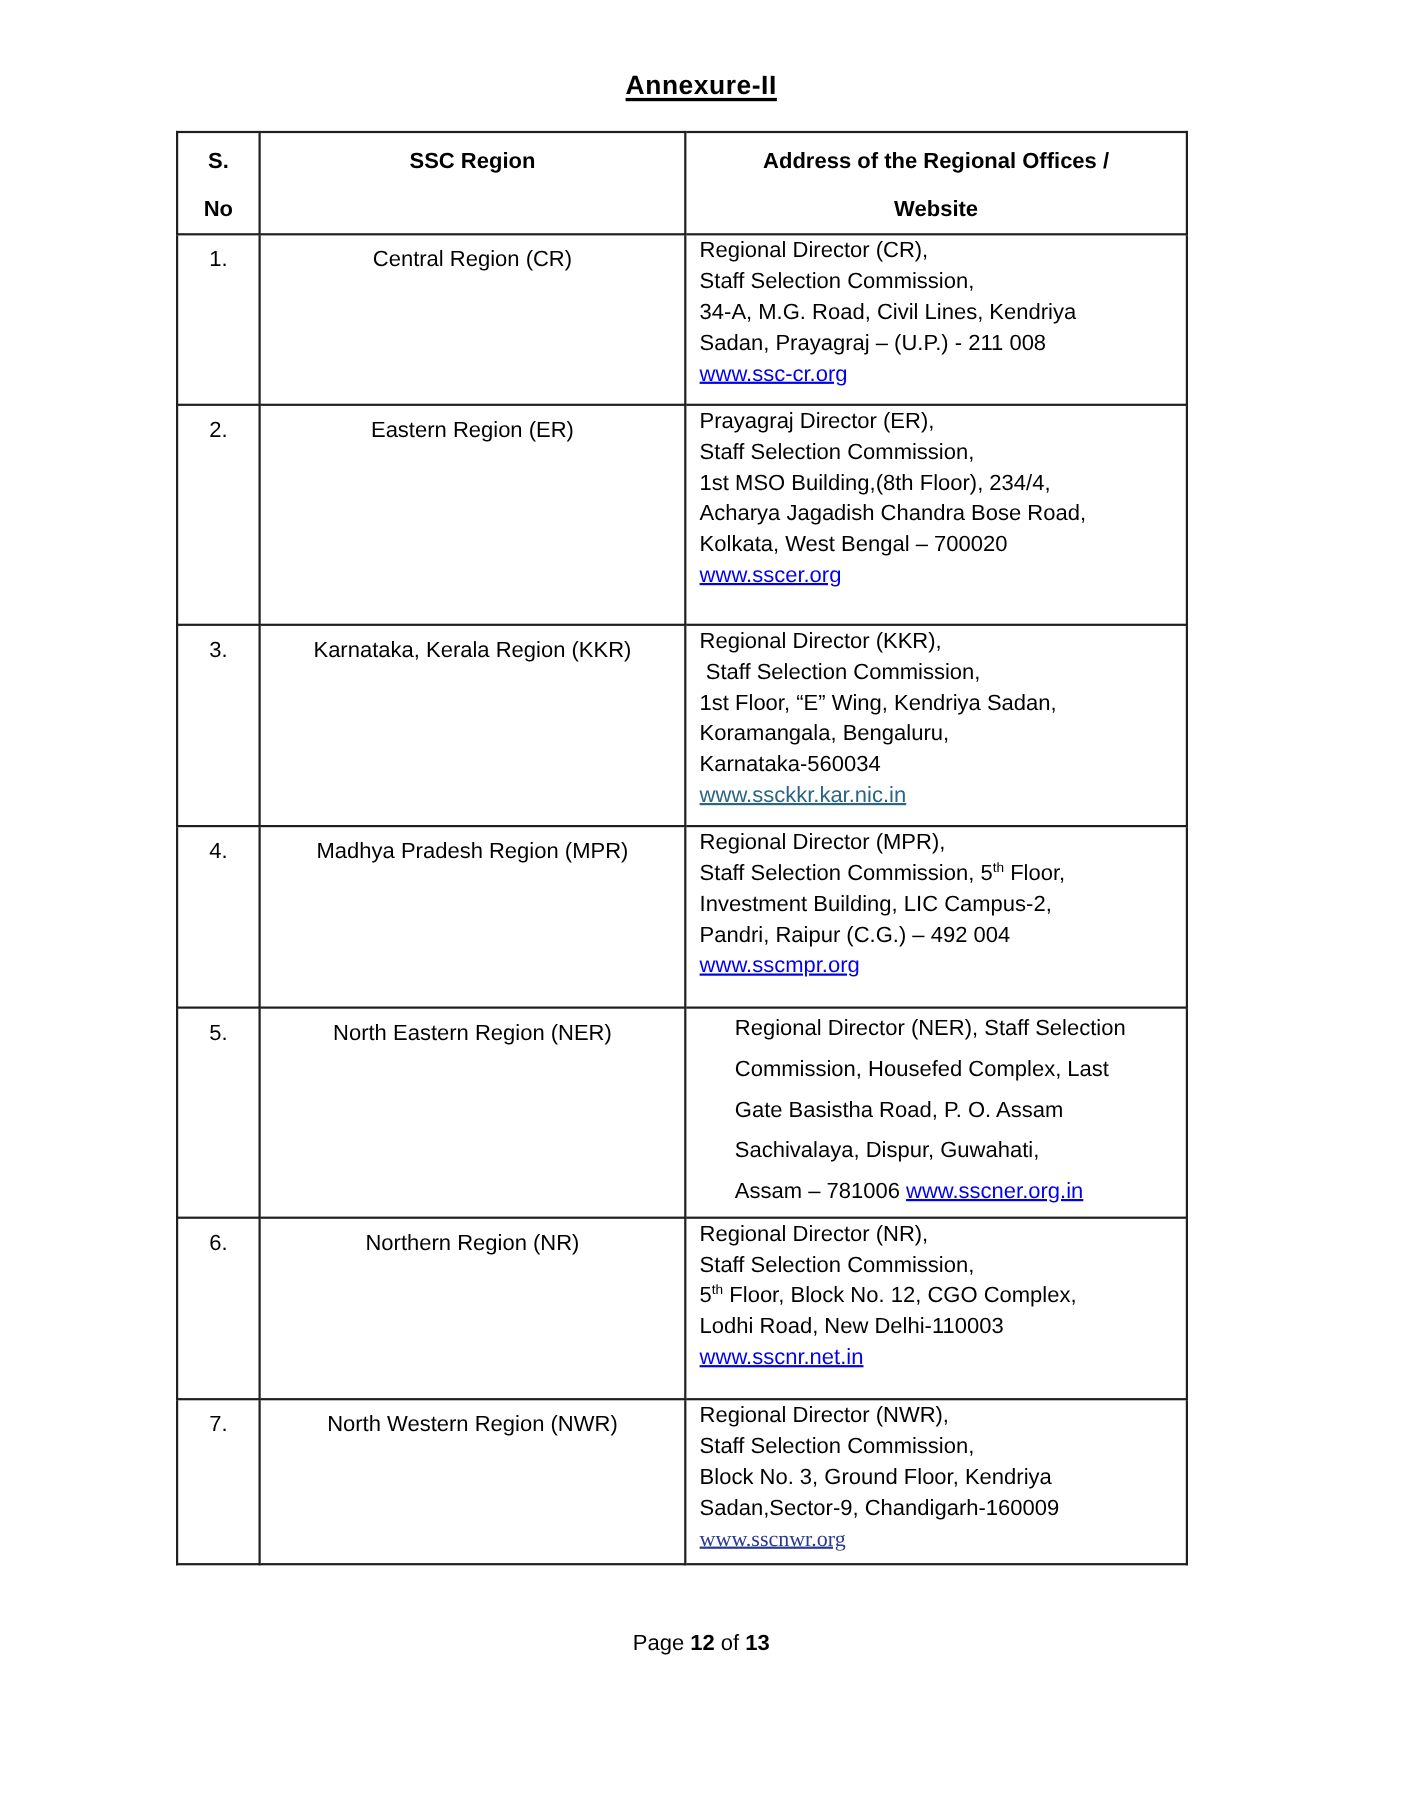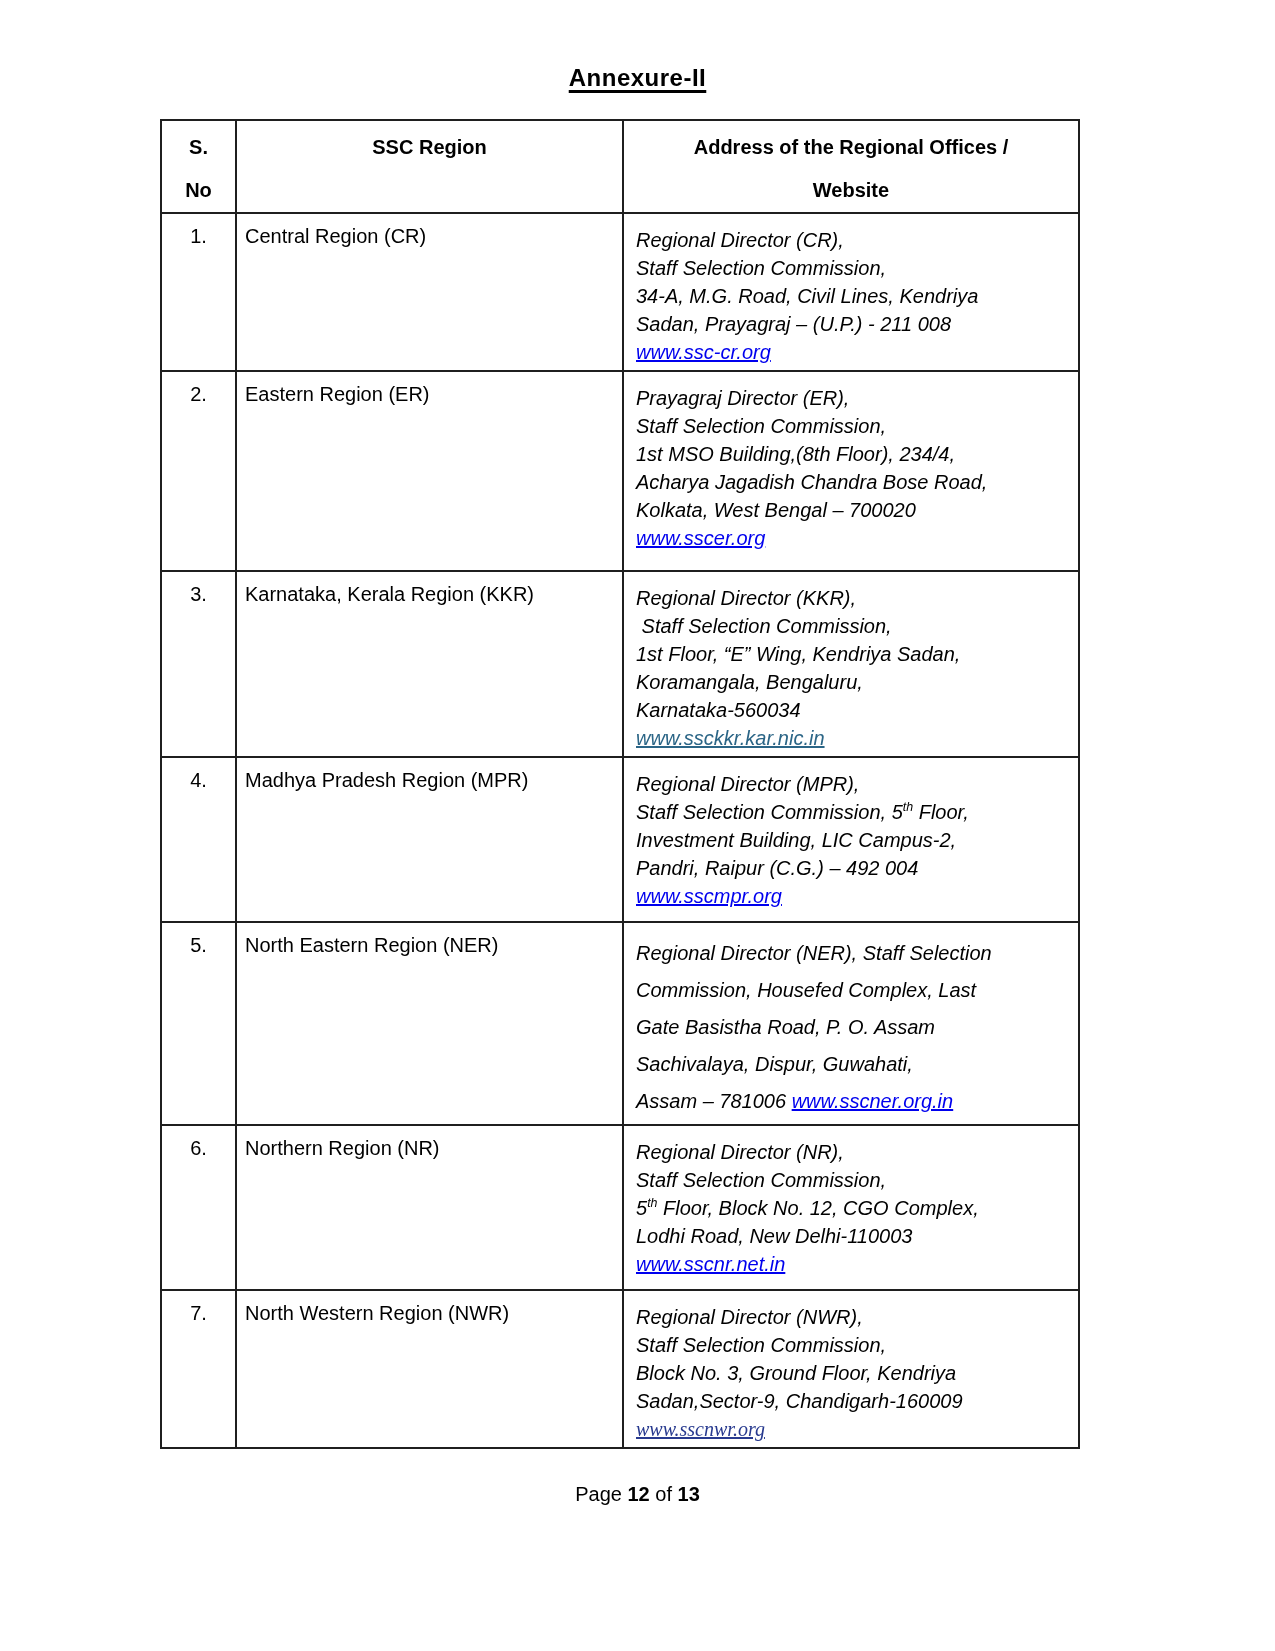--- a/index.html
+++ b/index.html
@@ -53,24 +53,24 @@
     padding: 5px 6px 0 6px;
   }
   tbody tr:nth-child(1) { height: 155px; }
   tbody tr:nth-child(2) { height: 200px; }
   tbody tr:nth-child(3) { height: 183px; }
   tbody tr:nth-child(4) { height: 165px; }
   tbody tr:nth-child(5) { height: 175px; }
   tbody tr:nth-child(6) { height: 165px; }
   tbody tr:nth-child(7) { height: 150px; }
   td.sno     { text-align: center; padding: 8px 4px 4px 4px;  line-height: 28px; }
-  td.region  { padding: 8px 8px 4px 8px;  line-height: 28px; }
-  td.address { text-align: left;   padding: 12px 10px 4px 12px; line-height: 28px; font-style: italic; }
+  td.region  { text-align: center; padding: 8px 8px 4px 8px;  line-height: 28px; }
+  td.address { text-align: left;   padding: 0 10px 4px 12px; line-height: 28px; }
   .addr-line { white-space: pre-wrap; }
-  tr.wide td.address .addr-line { line-height: 37px; }
+  tr.wide td.address .addr-line { line-height: 37px; margin-left: 32px; }
   sup { font-size: 0.62em; vertical-align: super; line-height: 0; }
   a.site-link { text-decoration: underline; cursor: pointer; }
   a.link-blue  { color: var(--link-blue); }
   a.link-steel { color: var(--link-steel); }
   a.link-serif { color: var(--link-navy-serif); font-family: "Liberation Serif", serif; }
   .footer {
     position: absolute;
     top: 1483px;
     left: 0;
     width: 100%;

